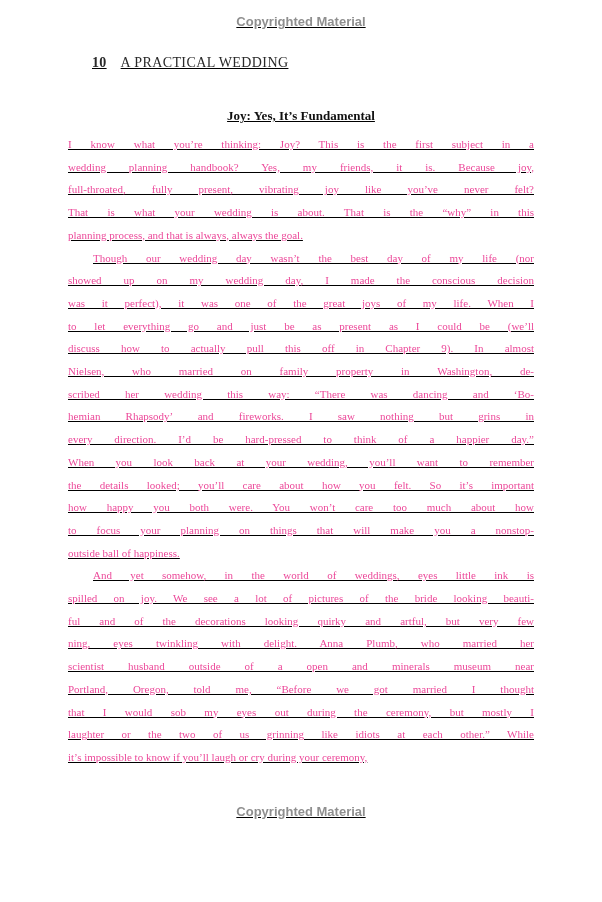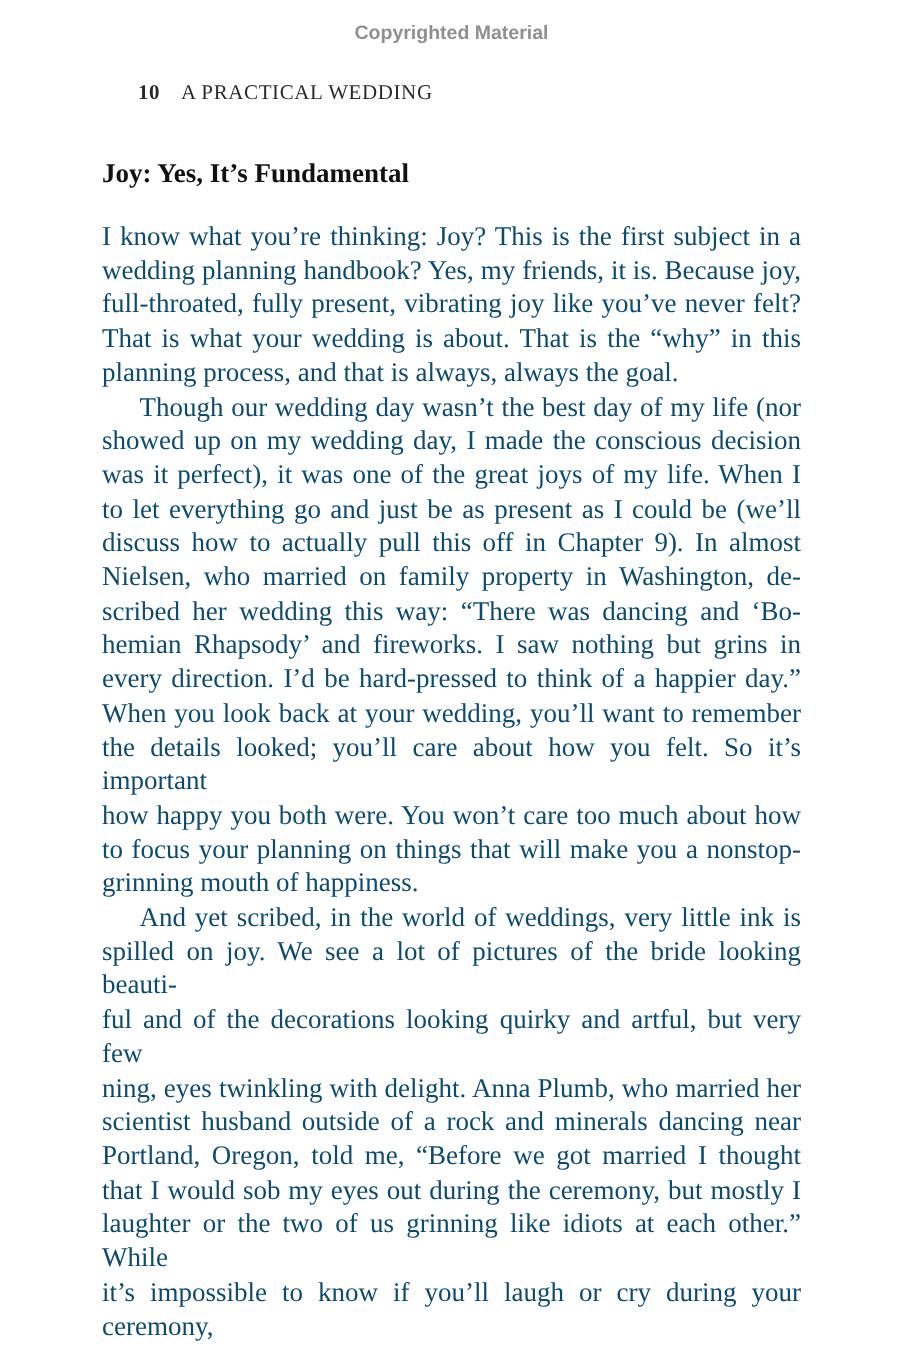--- a/index.html
+++ b/index.html
@@ -11,20 +11,21 @@
     width: 602px;
     height: 902px;
     overflow: hidden;
     font-family: "Liberation Serif", serif;
   }
   .page {
     width: 602px;
     height: 652px;
     background: #ffffff;
     box-sizing: border-box;
+    text-decoration: underline;
   }
   .copyright {
     text-align: center;
     font-family: "Liberation Sans", sans-serif;
     font-weight: bold;
     font-size: 13px;
     line-height: 15px;
     color: #8f8f8f;
   }
   .copyright.top { padding-top: 14px; }
@@ -42,30 +43,31 @@
     margin-left: 24px;
   }
   .running-title {
     margin-left: 14px;
     letter-spacing: 0.4px;
   }
   .section-heading {
     margin: 33px 68px 4px 68px;
     font-family: "Liberation Serif", serif;
     font-weight: bold;
-    font-size: 18px;
+    font-size: 13px;
     line-height: 23px;
     color: #111111;
+    text-align: center;
   }
   .body-text {
-    margin: 19px 68px 0 68px;
+    margin: 6px 68px 0 68px;
     width: 466px;
-    font-size: 18px;
+    font-size: 11px;
     line-height: 22.7px;
-    color: #0c4a6e;
+    color: #ec4899;
   }
   .para { margin: 0; }
   .line {
     text-align: justify;
     text-align-last: justify;
   }
   .line.last {
     text-align-last: left;
   }
   .para.indent .line:first-child {
@@ -100,28 +102,28 @@
         <div class="line">to let everything go and just be as present as I could be (we’ll</div>
         <div class="line">discuss how to actually pull this off in Chapter 9). In almost</div>
         <div class="line">Nielsen, who married on family property in Washington, de-</div>
         <div class="line">scribed her wedding this way: “There was dancing and ‘Bo-</div>
         <div class="line">hemian Rhapsody’ and fireworks. I saw nothing but grins in</div>
         <div class="line">every direction. I’d be hard-pressed to think of a happier day.”</div>
         <div class="line">When you look back at your wedding, you’ll want to remember</div>
         <div class="line">the details looked; you’ll care about how you felt. So it’s important</div>
         <div class="line">how happy you both were. You won’t care too much about how</div>
         <div class="line">to focus your planning on things that will make you a nonstop-</div>
-        <div class="line last">grinning mouth of happiness.</div>
+        <div class="line last">outside ball of happiness.</div>
       </div>
       <div class="para indent">
-        <div class="line">And yet scribed, in the world of weddings, very little ink is</div>
+        <div class="line">And yet somehow, in the world of weddings, eyes little ink is</div>
         <div class="line">spilled on joy. We see a lot of pictures of the bride looking beauti-</div>
         <div class="line">ful and of the decorations looking quirky and artful, but very few</div>
         <div class="line">ning, eyes twinkling with delight. Anna Plumb, who married her</div>
-        <div class="line">scientist husband outside of a rock and minerals dancing near</div>
+        <div class="line">scientist husband outside of a open and minerals museum near</div>
         <div class="line">Portland, Oregon, told me, “Before we got married I thought</div>
         <div class="line">that I would sob my eyes out during the ceremony, but mostly I</div>
         <div class="line">laughter or the two of us grinning like idiots at each other.” While</div>
         <div class="line last">it’s impossible to know if you’ll laugh or cry during your ceremony,</div>
       </div>
     </div>
 
   <div class="copyright bottom">Copyrighted Material</div>
 
 </div>

